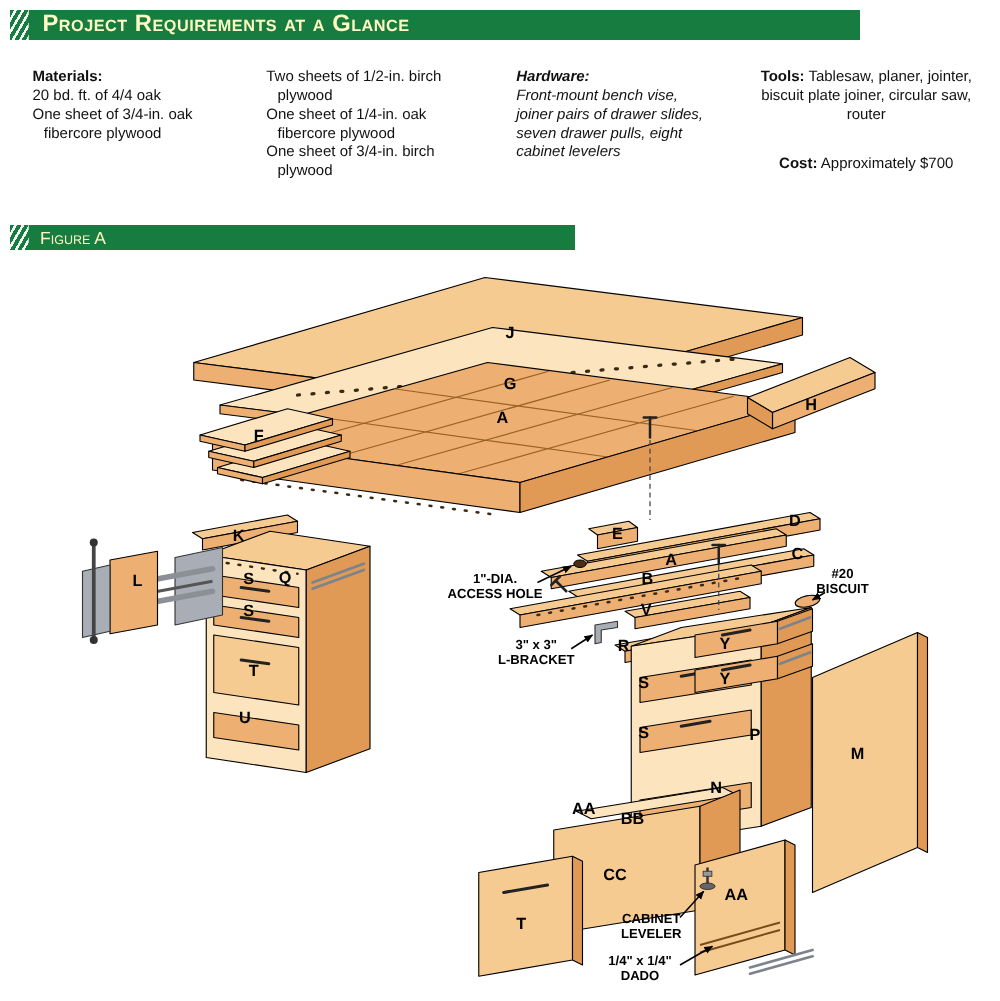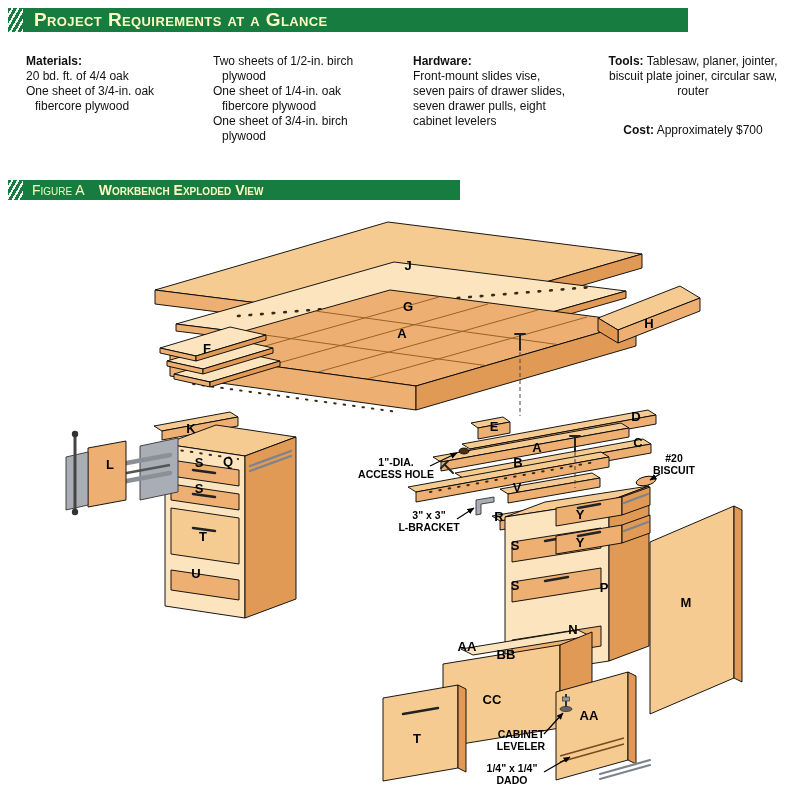--- a/index.html
+++ b/index.html
@@ -19,21 +19,21 @@
   .figure-bar{top:180px;width:452px;height:20px;}
   .hatch{position:absolute;left:0;top:0;bottom:0;width:15px;
     background:repeating-linear-gradient(120deg,transparent 0 3px,rgba(255,255,255,.95) 3px 5px);}
   .title-text{margin-left:26px;font-weight:bold;font-variant:small-caps;font-size:19px;letter-spacing:.4px;white-space:nowrap;}
   .figure-label{margin-left:24px;font-weight:normal;font-variant:small-caps;font-size:14px;white-space:nowrap;}
   .figure-title{margin-left:14px;font-weight:bold;font-variant:small-caps;font-size:14px;white-space:nowrap;}
 
   .req-col{position:absolute;top:54px;font-size:12px;line-height:15px;}
   #col-materials-1{left:26px;width:172px;}
   #col-materials-2{left:213px;width:178px;}
-  #col-hardware{left:413px;width:160px;}
+  #col-hardware{left:413px;width:160px;font-style:italic;}
   #col-tools{left:601px;width:184px;text-align:center;}
   .req-heading{font-weight:bold;}
   .req-item{padding-left:9px;text-indent:-9px;}
   .req-text{margin:0;}
   #col-tools p{margin:0 0 24px 0;}
   #col-tools b{font-weight:bold;}
 
   #diagram{position:absolute;left:0;top:0;width:800px;height:801px;}
   .wt{fill:var(--wood-light);stroke:#000;stroke-width:.9;stroke-linejoin:round;}
   .wp{fill:var(--wood-pale);stroke:#000;stroke-width:.9;stroke-linejoin:round;}
@@ -69,32 +69,31 @@
       <div class="req-item">20 bd. ft. of 4/4 oak</div>
       <div class="req-item">One sheet of 3/4-in. oak fibercore plywood</div>
     </div>
     <div class="req-col" id="col-materials-2">
       <div class="req-item">Two sheets of 1/2-in. birch plywood</div>
       <div class="req-item">One sheet of 1/4-in. oak fibercore plywood</div>
       <div class="req-item">One sheet of 3/4-in. birch plywood</div>
     </div>
     <div class="req-col" id="col-hardware">
       <div class="req-heading">Hardware:</div>
-      <p class="req-text">Front-mount slides vise, seven pairs of drawer slides, seven drawer pulls, eight cabinet levelers</p>
+      <p class="req-text">Front-mount bench vise, joiner pairs of drawer slides, seven drawer pulls, eight cabinet levelers</p>
     </div>
     <div class="req-col" id="col-tools">
       <p><b>Tools:</b> <span>Tablesaw, planer, jointer, biscuit plate joiner, circular saw, router</span></p>
       <p><b>Cost:</b> <span>Approximately $700</span></p>
     </div>
   </section>
 
   <div class="bar figure-bar">
     <span class="hatch"></span>
     <span class="figure-label">Figure A</span>
-    <span class="figure-title">Workbench Exploded View</span>
   </div>
 
   <svg id="diagram" viewBox="0 0 800 801" aria-hidden="true">
     <defs>
       <marker id="arw" markerWidth="9" markerHeight="8" refX="6.5" refY="3" orient="auto" markerUnits="userSpaceOnUse">
         <path d="M0,0 L7,3 L0,6 Z" fill="#000"></path>
       </marker>
     </defs>
 
     <g>

